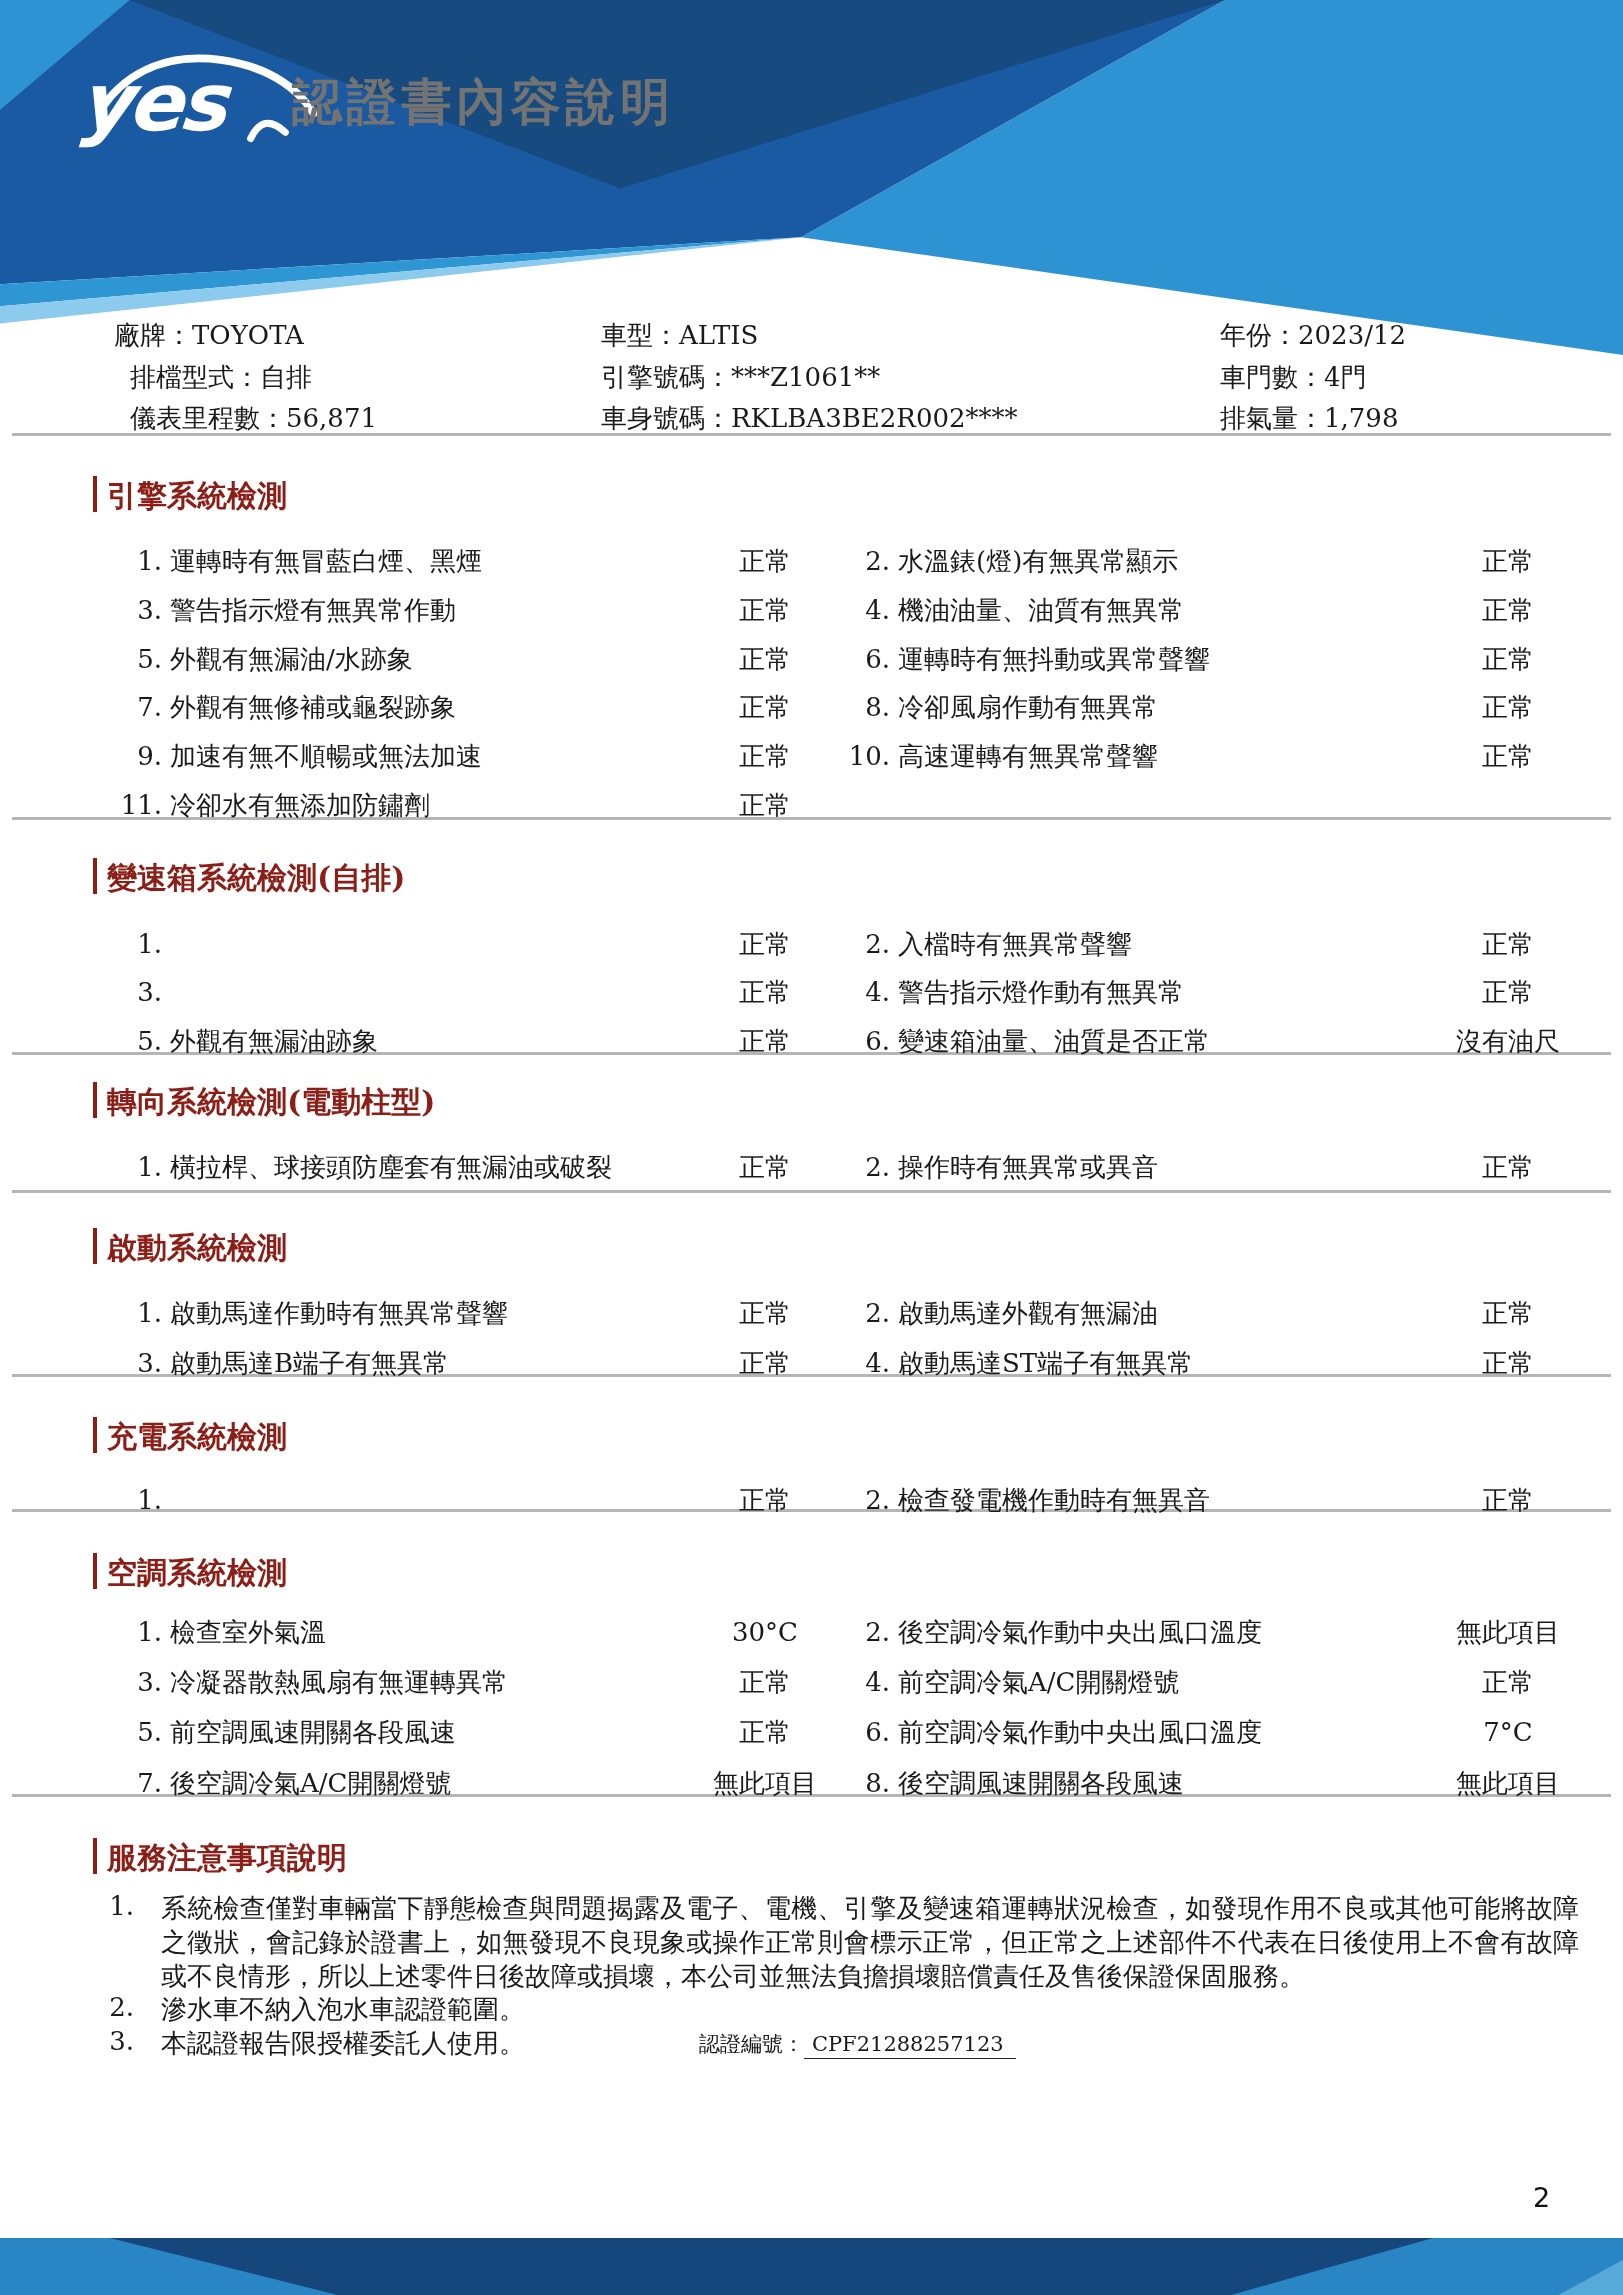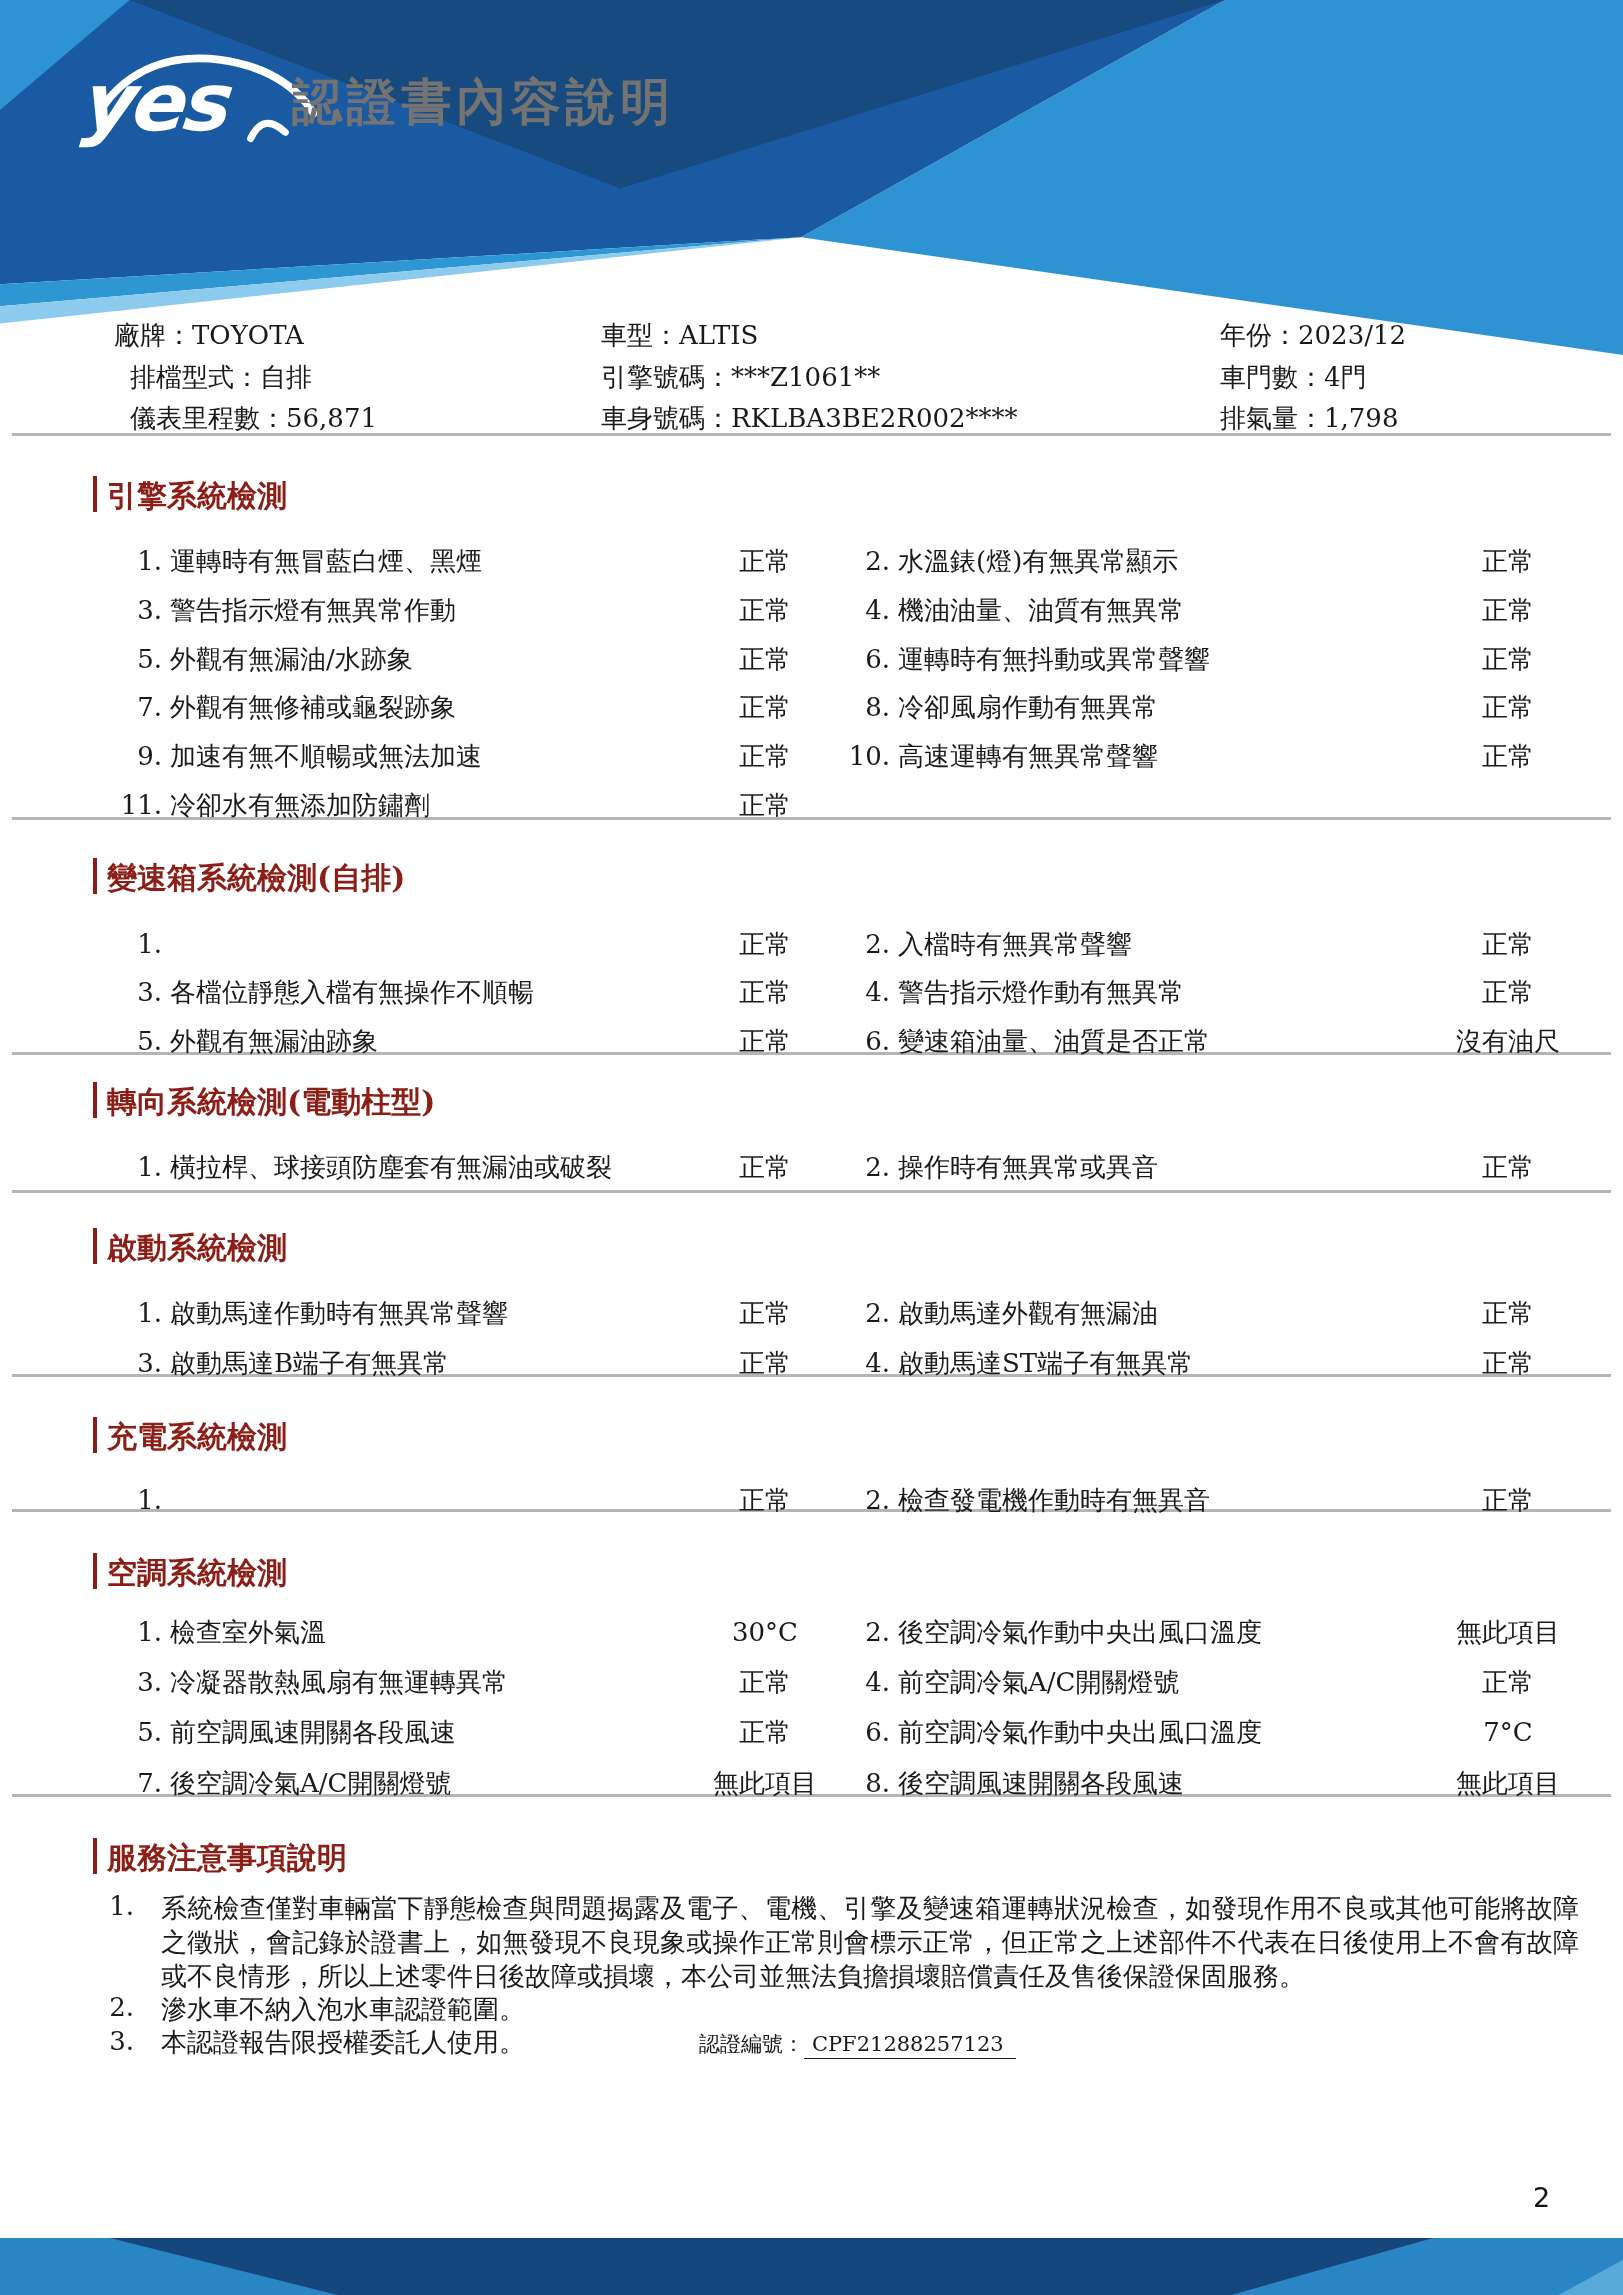--- a/index.html
+++ b/index.html
@@ -150,21 +150,20 @@
       </div>
       <div class="irow" style="top: 920px; height: 49px; line-height: 49px;">
         <div class="ino no-l">1.</div>
         <div class="ivalue val-l">正常</div>
         <div class="ino no-r">2.</div>
         <div class="ilabel lab-r">入檔時有無異常聲響</div>
         <div class="ivalue val-r">正常</div>
       </div>
       <div class="irow" style="top: 968px; height: 49px; line-height: 49px;">
         <div class="ino no-l">3.</div>
-        <div class="ilabel lab-l">各檔位靜態入檔有無操作不順暢</div>
         <div class="ivalue val-l">正常</div>
         <div class="ino no-r">4.</div>
         <div class="ilabel lab-r">警告指示燈作動有無異常</div>
         <div class="ivalue val-r">正常</div>
       </div>
       <div class="irow" style="top: 1017px; height: 49px; line-height: 49px;">
         <div class="ino no-l">5.</div>
         <div class="ilabel lab-l">外觀有無漏油跡象</div>
         <div class="ivalue val-l">正常</div>
         <div class="ino no-r">6.</div>
@@ -252,21 +251,21 @@
       </div>
       <div class="sec-bar" style="top: 1838px;"></div>
       <div class="sec-title" style="top: 1838px;">
         <div class="sec-title-text">服務注意事項說明</div>
       </div>
       <div class="note-no" style="top: 1891px;">1.</div>
       <div class="note-text" style="top: 1891px;">系統檢查僅對車輛當下靜態檢查與問題揭露及電子、電機、引擎及變速箱運轉狀況檢查，如發現作用不良或其他可能將故障之徵狀，會記錄於證書上，如無發現不良現象或操作正常則會標示正常，但正常之上述部件不代表在日後使用上不會有故障或不良情形，所以上述零件日後故障或損壞，本公司並無法負擔損壞賠償責任及售後保證保固服務。</div>
       <div class="note-no" style="top: 1992px;">2.</div>
       <div class="note-text note-line" style="top: 1992px;">滲水車不納入泡水車認證範圍。</div>
       <div class="note-no" style="top: 2026px;">3.</div>
-      <div class="note-text note-line" style="top: 2026px; font-family: Liberation Serif, serif;">本認證報告限授權委託人使用。</div>
+      <div class="note-text note-line" style="top: 2026px;">本認證報告限授權委託人使用。</div>
       <div class="cert" style="top: 2030px;"><span>認證編號：</span><span class="cert-no">CPF21288257123</span></div>
     </div>
 
   <div class="pageno">2</div>
 
   <div class="footer">
     <svg viewBox="0 0 2067 73" preserveAspectRatio="none">
       <rect x="0" y="0" width="2067" height="73" fill="#2a85c5"></rect>
       <polygon points="140,0 1825,0 1568,73 430,73" fill="#15477d"></polygon>
       <polygon points="1985,73 2067,28 2067,73" fill="#57a9d9"></polygon>

